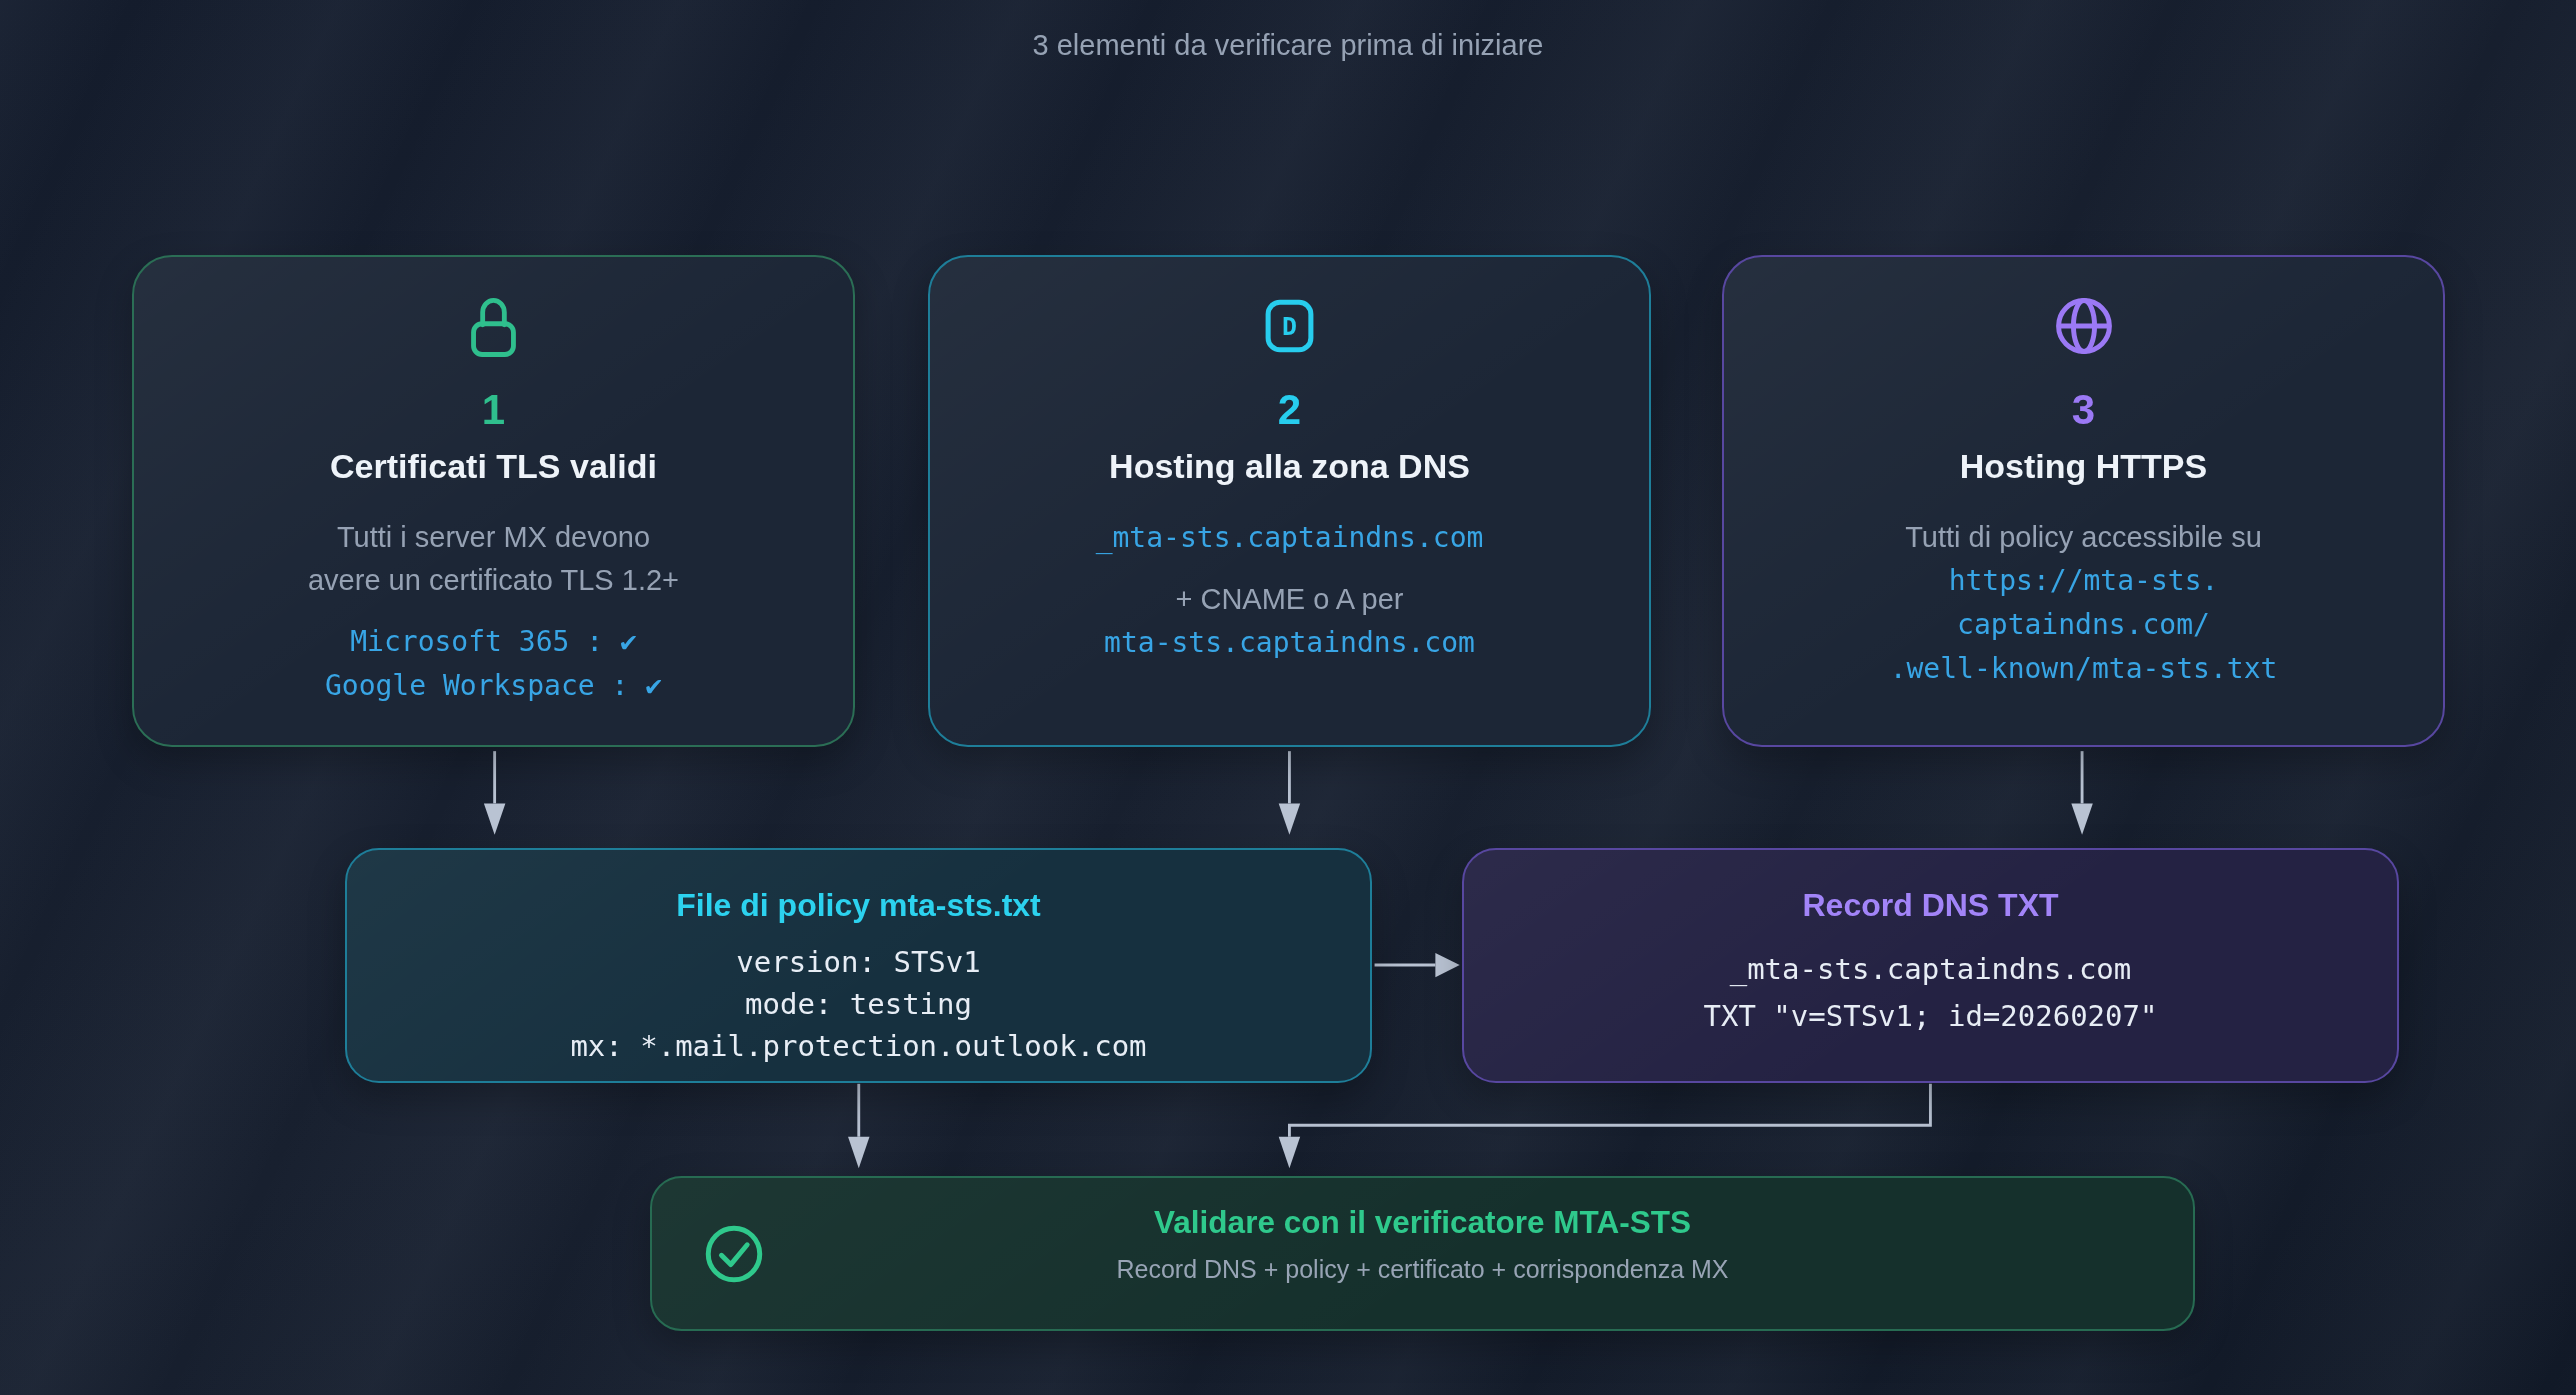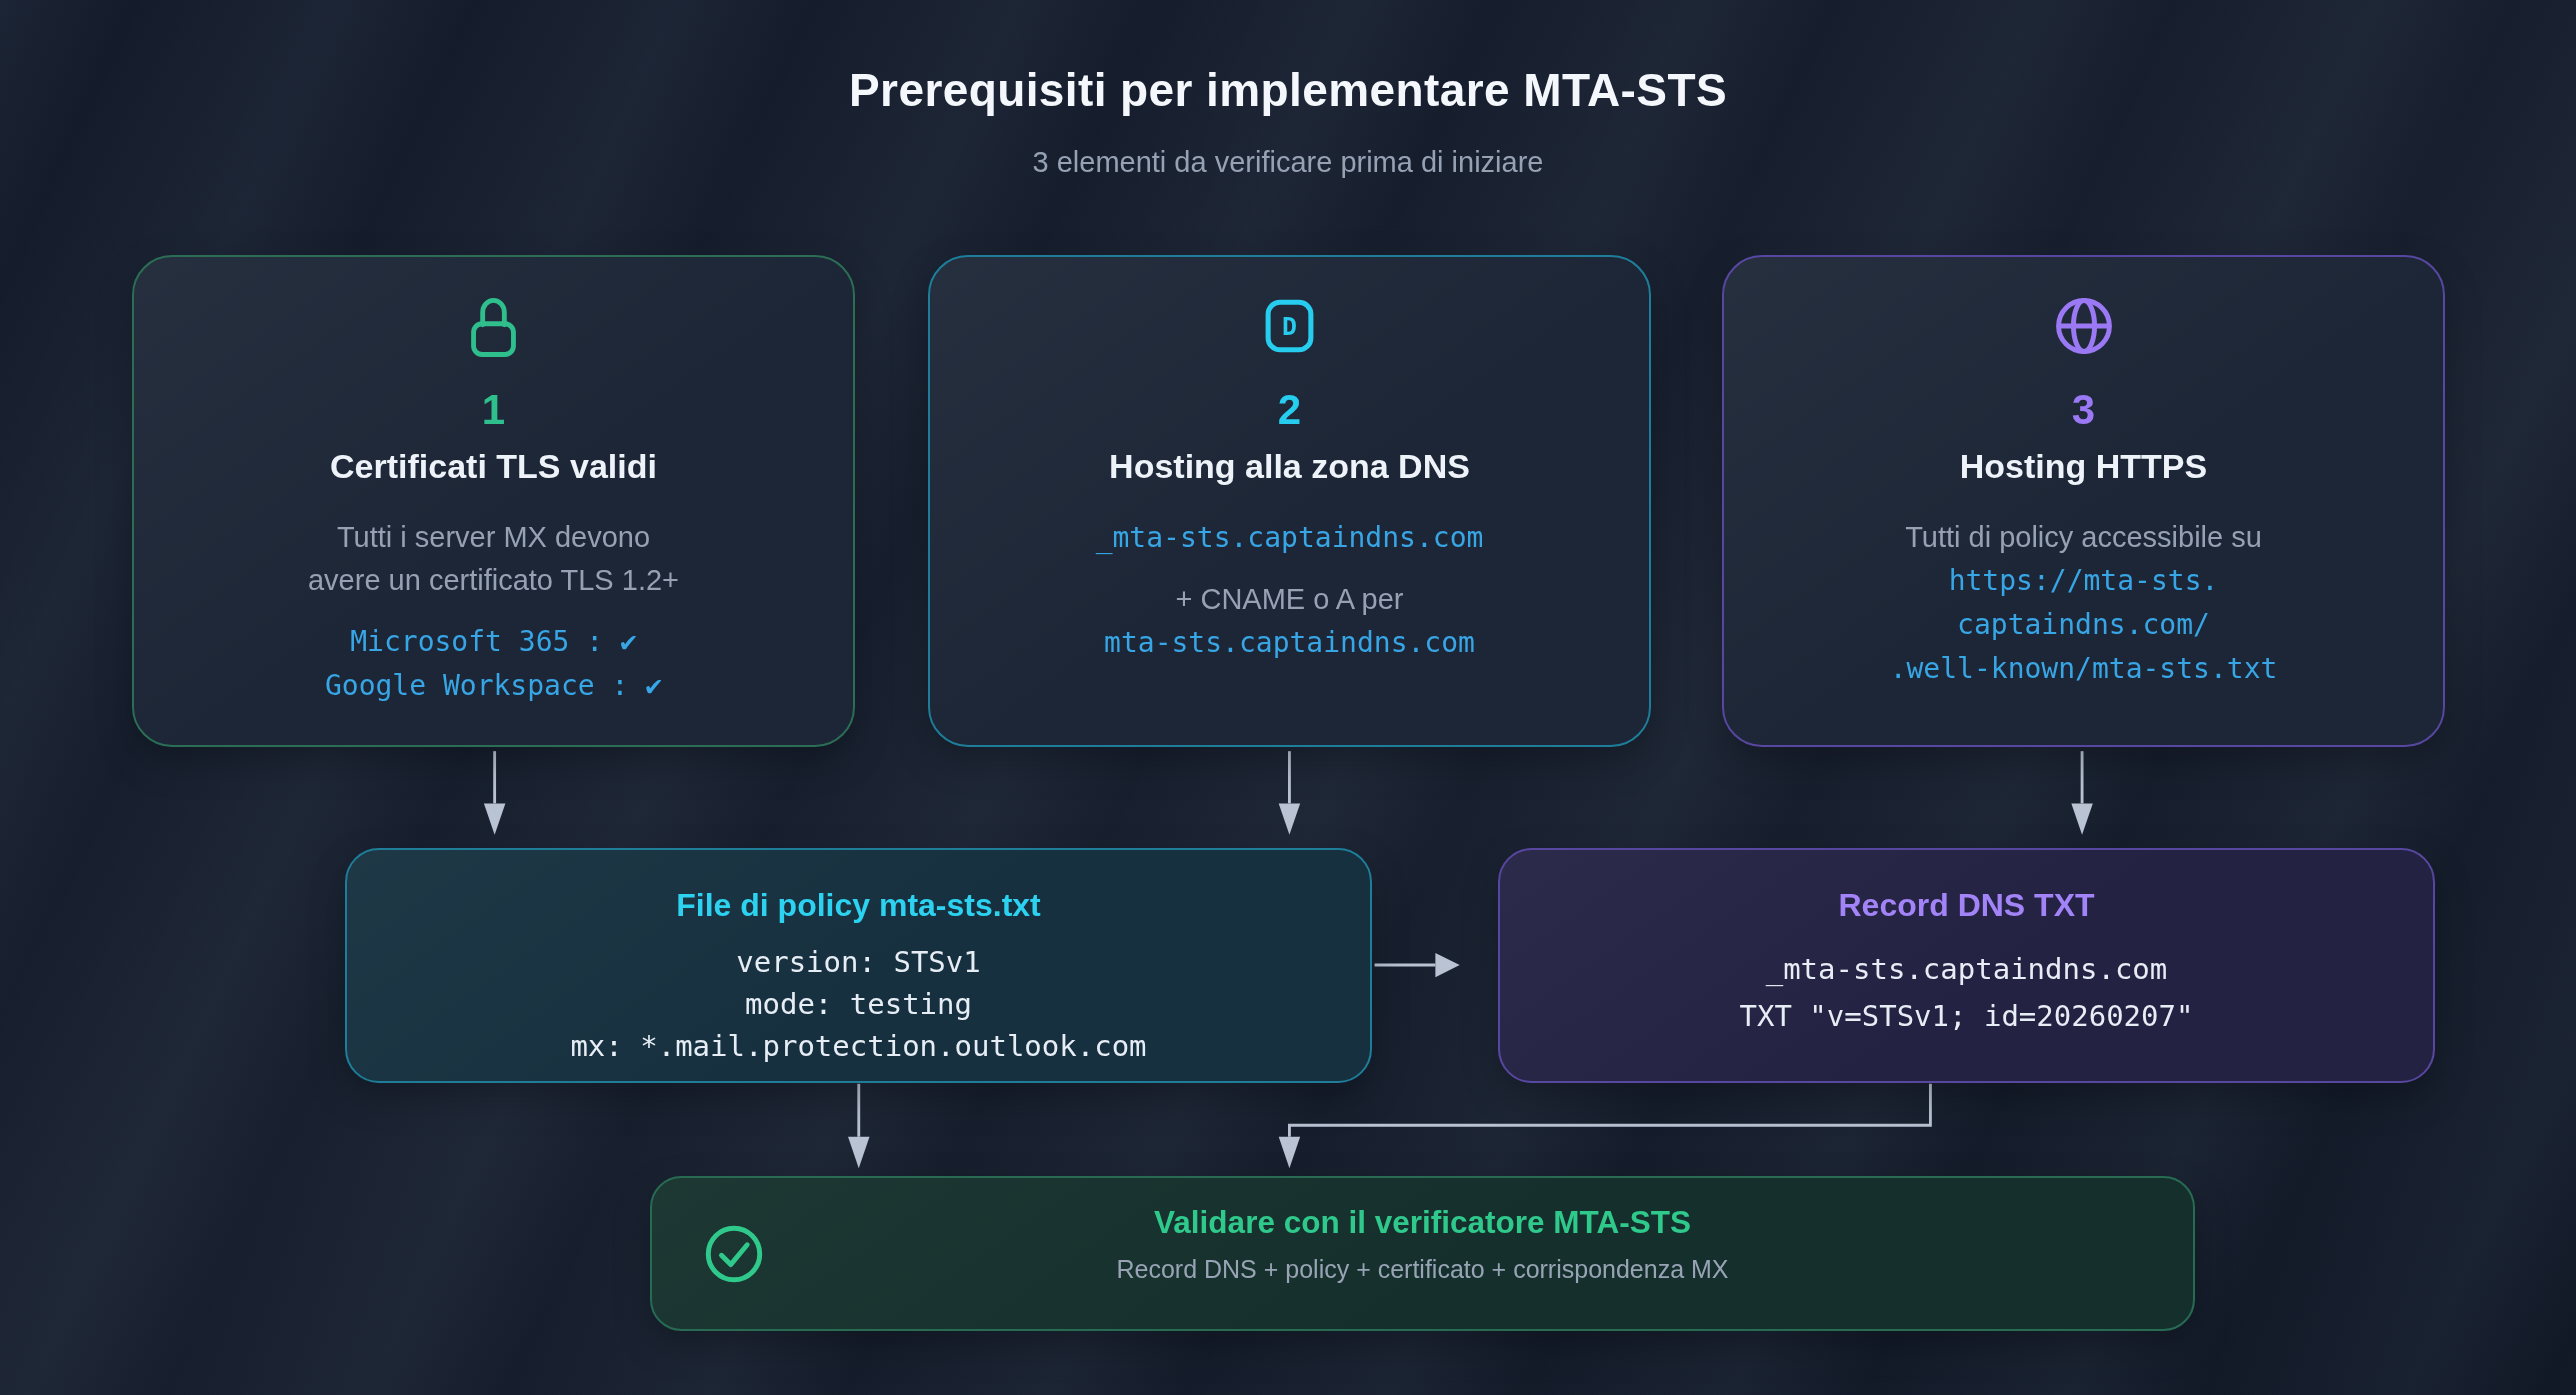--- a/index.html
+++ b/index.html
@@ -120,21 +120,21 @@
   .policy-box {
     left: 345px;
     width: 1027px;
     border-color: #1e7e99;
     background:
       linear-gradient(145deg, rgba(255,255,255,0.04) 0%, rgba(255,255,255,0) 55%),
       #16303f;
   }
   .policy-box h3 { color: #2cd2ef; }
   .dns-box {
-    left: 1498px;
+    left: 1462px;
     width: 937px;
     border-color: #5847a0;
     background:
       linear-gradient(145deg, rgba(255,255,255,0.04) 0%, rgba(255,255,255,0) 55%),
       #242243;
   }
   .dns-box h3 { color: #a284f8; }
 
   .mono-lines {
     font-family: "DejaVu Sans Mono", monospace;
@@ -179,21 +179,20 @@
     font-size: 25px;
     color: #98a4b5;
   }
 </style>
 </head>
 <body>
 
 <div class="canvas">
 
   <header>
-    <h1>Prerequisiti per implementare MTA-STS</h1>
     <p class="subtitle">3 elementi da verificare prima di iniziare</p>
   </header>
 
   <svg class="connectors" viewBox="0 0 3600 1950" aria-hidden="true">
     <g stroke="#b9c3d3" stroke-width="4" fill="#b9c3d3">
       <g>
         <line x1="691" y1="1050" x2="691" y2="1123"></line>
         <polygon points="676,1123 706,1123 691,1167" stroke="none"></polygon>
       </g>
       <g>

